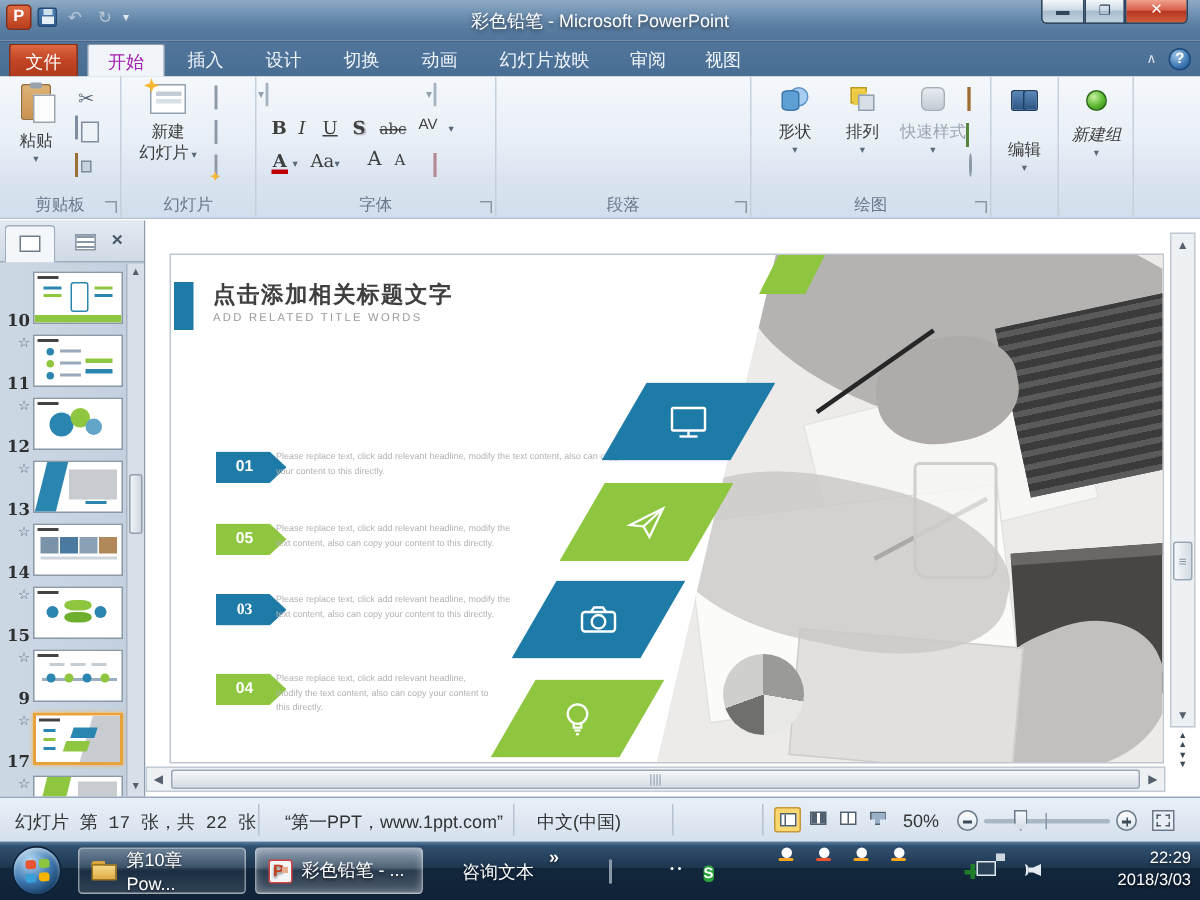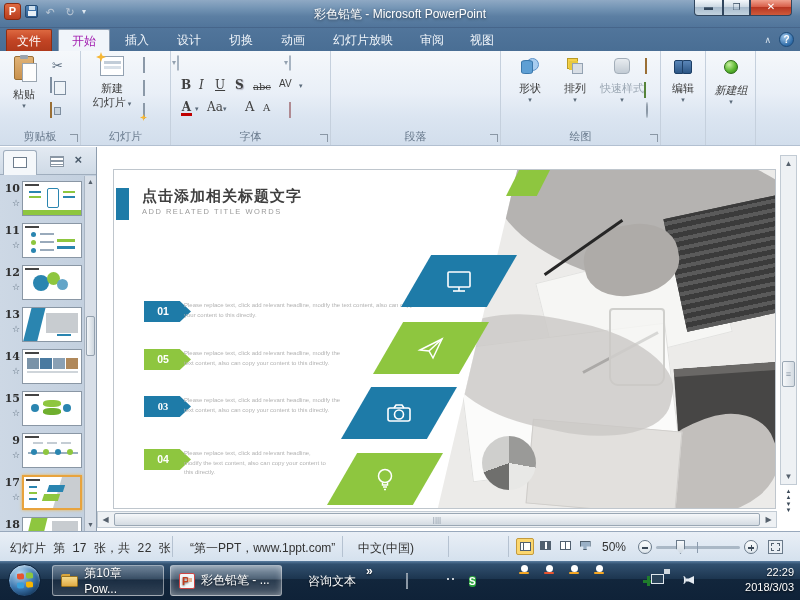--- a/index.html
+++ b/index.html
@@ -109,21 +109,21 @@
   .sidebar { position:absolute; left:0; top:0; width:97px; height:384px;
     background:linear-gradient(90deg,#cdd8e5,#c2cfde); border-right:1px solid #8e9dae; }
   .sb-tabs { position:absolute; left:0; top:0; right:0; height:28px; background:linear-gradient(#e3eaf2,#cfdae6); border-bottom:1px solid #9fadbd; }
   .sb-tab { position:absolute; top:3px; width:34px; height:25px; text-align:center; }
   .sb-tab.active { background:#f4f7fa; border:1px solid #9fadbd; border-bottom:none; border-radius:3px 3px 0 0; }
   .sbt-ic { display:inline-block; margin-top:6px; width:14px; height:11px; border:1px solid #6d7c8c; background:#fff; }
   .sbt-ic.outline { background:repeating-linear-gradient(180deg,#8a97a5 0 1.5px,#fff 1.5px 3.5px); border-color:#8a97a5; }
   .sb-close { position:absolute; right:14px; top:6px; font-size:13px; font-weight:bold; color:#4a5a6a; line-height:13px; }
   .thumbs { position:absolute; left:0; top:29px; right:12px; bottom:0; overflow:hidden; padding-top:5px; }
   .thumb-item { height:42px; display:flex; align-items:flex-start; }
-  .tnum-col { width:22px; text-align:right; padding-right:2px; }
+  .tnum-col { width:22px; text-align:right; padding-right:2px;margin-top:25px; }
   .tnum { font-family:"DejaVu Serif", serif; font-weight:bold; font-size:11px; color:#2f2f2f; line-height:12px; }
   .tstar { font-size:9px; color:#5a6a7a; line-height:10px; }
   .tstar::before { content:"☆"; }
   .mini { width:60px; height:35px; background:#fff; border:1px solid #8a97a5; position:relative; overflow:hidden; }
   .thumb-item.sel .mini { border:2px solid #e8a33d; box-shadow:0 0 3px #f0b850; }
   .mini .hdr { position:absolute; left:2px; top:2px; width:14px; height:2px; background:#444; }
   .mini .m { position:absolute; }
 
   .sb-scroll { position:absolute; right:0; top:29px; width:12px; bottom:0; background:#d8dfe8; border-left:1px solid #aab6c4; }
   .sb-arrow { position:absolute; left:0; width:11px; height:12px; text-align:center; font-size:7px; color:#55606c; line-height:12px; }
@@ -356,21 +356,21 @@
       <span class="abs" style="left:144px;top:8px;"><span class="bucket-ic"></span></span>
       <span class="abs" style="left:143px;top:32px;"><span class="pencil-ic"></span></span>
       <span class="abs" style="left:145px;top:52px;"><span class="fx-ic"></span></span>
       <div class="grp-label">绘图</div>
       <span class="launcher"></span>
     </div>
 
     <div class="grp" style="left:661px;width:45px;">
       <div class="abs" style="left:4px;top:9px;width:36px;">
         <div class="binoc"></div>
-        <div class="rbtn-label" style="margin-top:10px;">编辑</div>
+        <div class="rbtn-label" style="margin-top:22px;">编辑</div>
         <div class="drop">▾</div>
       </div>
     </div>
 
     <div class="grp" style="left:706px;width:50px;font-style:italic;">
       <div class="abs" style="left:2px;top:9px;width:46px;">
         <div class="orb"></div>
         <div class="rbtn-label" style="margin-top:10px;">新建组</div>
         <div class="drop">▾</div>
       </div>

